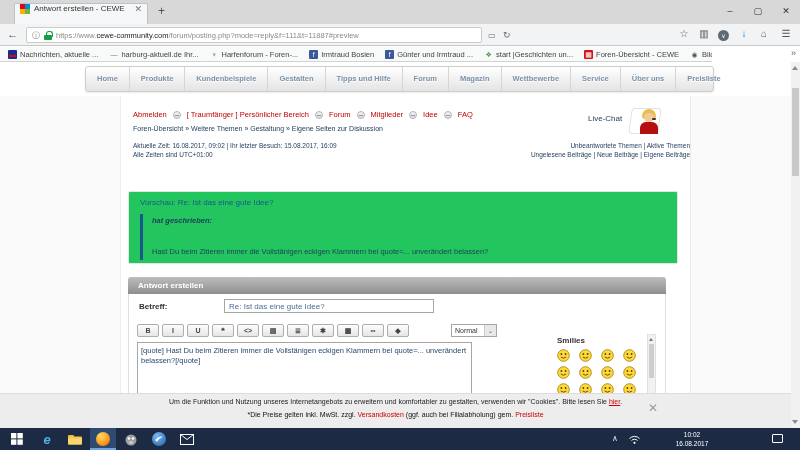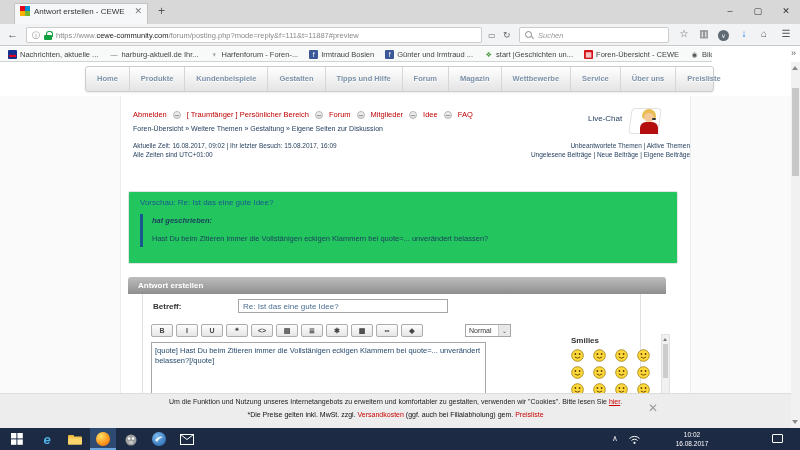--- a/index.html
+++ b/index.html
@@ -1,21 +1,21 @@
 <!DOCTYPE html>
 <html><head>
 <meta charset="utf-8">
 <style>
   *{box-sizing:border-box;margin:0;padding:0}
   html,body{width:800px;height:450px;overflow:hidden;background:#fff;font-family:"Liberation Sans",sans-serif}
   #root{position:relative;width:800px;height:450px;overflow:hidden;background:#fff}
 
   
   .tabbar{position:absolute;left:0;top:0;width:800px;height:24px;background:#d8d8d8}
-  .tab{position:absolute;left:14px;top:3px;width:134px;height:21px;background:#f6f7f8;border:1px solid #c2c2c2;border-bottom:none;border-radius:2px 2px 0 0;display:flex;align-items:flex-end;gap:4px;padding:8px 5px;font-size:8px;color:#333}
+  .tab{position:absolute;left:14px;top:3px;width:134px;height:21px;background:#f6f7f8;border:1px solid #c2c2c2;border-bottom:none;border-radius:2px 2px 0 0;display:flex;align-items:flex-start;gap:4px;padding:0 5px;font-size:8px;color:#333}
   .tab-title{white-space:nowrap;overflow:hidden;flex:1}
   .tab-close{color:#777;font-size:9px}
   .newtab{position:absolute;left:158px;top:4px;font-size:12px;color:#555}
   .win-controls{position:absolute;right:0;top:0;display:flex}
   .wc{width:28px;height:22px;text-align:center;line-height:22px;font-size:9px;color:#333}
 
   .addressbar{position:absolute;left:0;top:24px;width:800px;height:22px;background:#f2f3f4;border-bottom:1px solid #c9c9c9}
   .back-btn{position:absolute;left:7px;top:4px;font-size:11px;color:#555}
   .urlfield{position:absolute;left:26px;top:3px;width:456px;height:16px;background:#fff;border:1px solid #ccc;border-radius:2px;display:flex;align-items:center;gap:4px;padding:0 5px;font-size:7.5px;white-space:nowrap;overflow:hidden}
   .info-ic{color:#888;font-size:8px}
@@ -65,25 +65,25 @@
   .av-mic{position:absolute;left:22px;top:12px;width:4px;height:2px;background:#333;border-radius:1px}
 
   .times-l{position:absolute;left:133px;top:79px;font-size:6.5px;line-height:9px;color:#243f5e}
   .times-r{position:absolute;left:380px;top:79px;width:310px;text-align:right;font-size:6.5px;line-height:9px;color:#243f5e}
 
   .topic-title{position:absolute;left:133px;top:108px;font-size:12px;color:#d02b2b}
 
   .preview{position:absolute;left:128px;top:129px;width:550px;height:73px;background:#22c55e;border:1px solid #e4e4e4;border-radius:2px}
   .preview-label{margin:6px 0 0 11px;font-size:8px;color:#19588f}
   .quote{margin:7px 11px 0 11px;border-left:3px solid #19588f;padding:2px 0 4px 9px;color:#1d3e5e}
-  .quote-author{font-size:7.5px;font-weight:bold;font-style:italic;margin-bottom:9px}
+  .quote-author{font-size:7.5px;font-weight:bold;font-style:italic;margin-bottom:22px}
   .quote-text{font-size:7.5px}
 
   .form-h{position:absolute;left:128px;top:215px;width:538px;height:17px;background:linear-gradient(#bdbdbd,#8e8e8e);border-radius:3px 3px 0 0;color:#fff;font-size:8px;font-weight:bold;line-height:17px;padding-left:10px}
-  .form-b{position:absolute;left:142px;top:232px;width:499px;height:134px;background:#fff;border:1px solid #e0e0e0;border-top:none}
+  .form-b{position:absolute;left:128px;top:232px;width:538px;height:134px;background:#fff;border:1px solid #e0e0e0;border-top:none}
   .subj-label{position:absolute;left:10px;top:8px;font-size:8px;font-weight:bold;color:#333}
   .subj-input{position:absolute;left:95px;top:5px;width:210px;height:14px;border:1px solid #a6a6a6;font-size:8px;color:#4a6e93;padding:0 4px;font-family:"Liberation Sans",sans-serif}
   .fmt-toolbar{position:absolute;left:8px;top:30px;display:flex;gap:3px;align-items:center}
   .fmt-btn{min-width:22px;height:13px;border:1px solid #adadad;border-radius:2px;background:linear-gradient(#fdfdfd,#e6e6e6);font-size:7px;font-weight:bold;color:#444;display:flex;align-items:center;justify-content:center;padding:0 3px}
   .font-select{width:46px;height:13px;border:1px solid #a6a6a6;background:#fff;display:flex;align-items:center;font-size:7px;color:#333;padding-left:3px}
   .font-select-arrow{margin-left:auto;width:12px;height:11px;background:#e8e8e8;border-left:1px solid #ccc;display:flex;align-items:center;justify-content:center;font-size:6px;color:#555}
   .msg-area{position:absolute;left:8px;top:48px;width:335px;height:84px;border:1px solid #a6a6a6;font-size:7.5px;line-height:10px;color:#274a6d;padding:3px;resize:none;font-family:"Liberation Sans",sans-serif}
   .sm-title{position:absolute;left:428px;top:42px;font-size:8px;font-weight:bold;color:#333}
   .sm-grid{position:absolute;left:428px;top:54px;width:88px;display:grid;grid-template-columns:repeat(4,13px);gap:4px 9px}
   .smiley{width:13px;height:13px}
@@ -141,24 +141,20 @@
 
   <div class="addressbar">
     <span class="back-btn">←</span>
     <div class="urlfield">
       <span class="info-ic">ⓘ</span>
       <span class="lock"></span>
       <span class="url-text"><span class="url-dim">https://www.</span><span class="url-dom">cewe-community.com</span><span class="url-dim">/forum/posting.php?mode=reply&amp;f=111&amp;t=11887#preview</span></span>
     </div>
     <span class="reader-ic">▭</span>
     <span class="reload-ic">↻</span>
-    <div class="searchfield">
-      <span class="mag"></span>
-      <input placeholder="Suchen" style="">
-    </div>
     <span class="chrome-ic" style="left:676px">☆</span>
     <span class="chrome-ic" style="left:696px">▥</span>
     <span class="pocket" style="left:718px">∨</span>
     <span class="chrome-ic dl" style="left:736px">↓</span>
     <span class="chrome-ic" style="left:756px">⌂</span>
     <span class="chrome-ic" style="left:778px">☰</span>
   </div>
 
   <div class="bookmarksbar">
 

